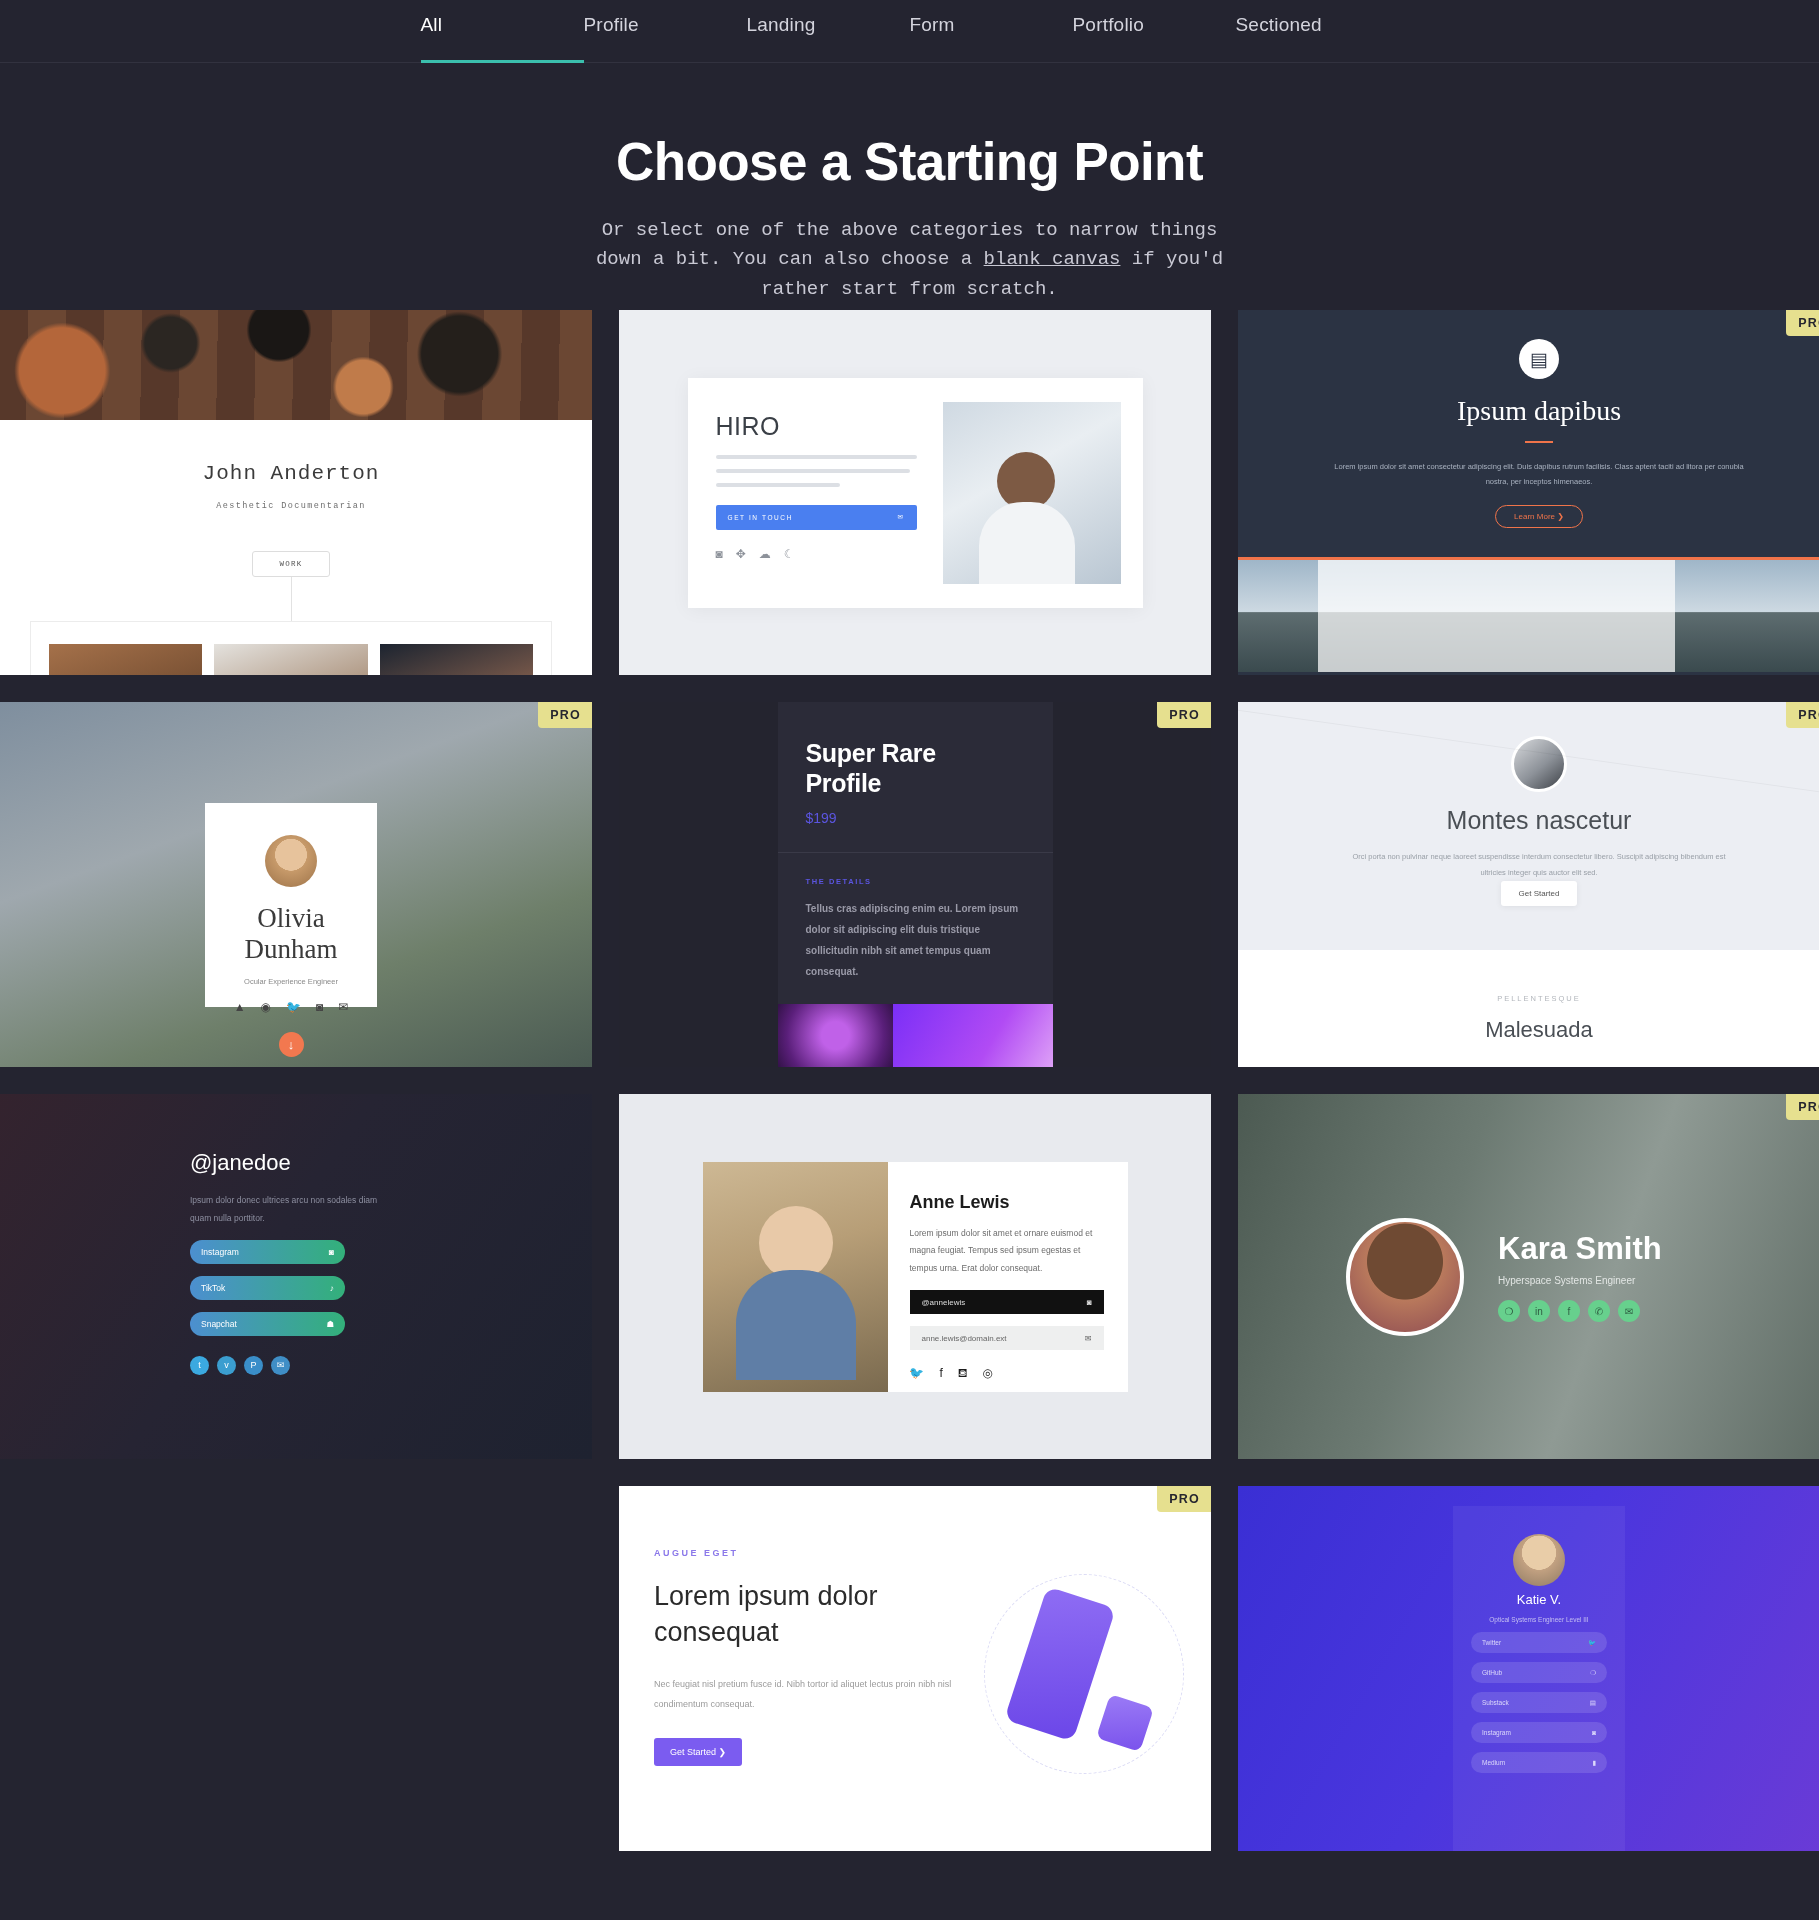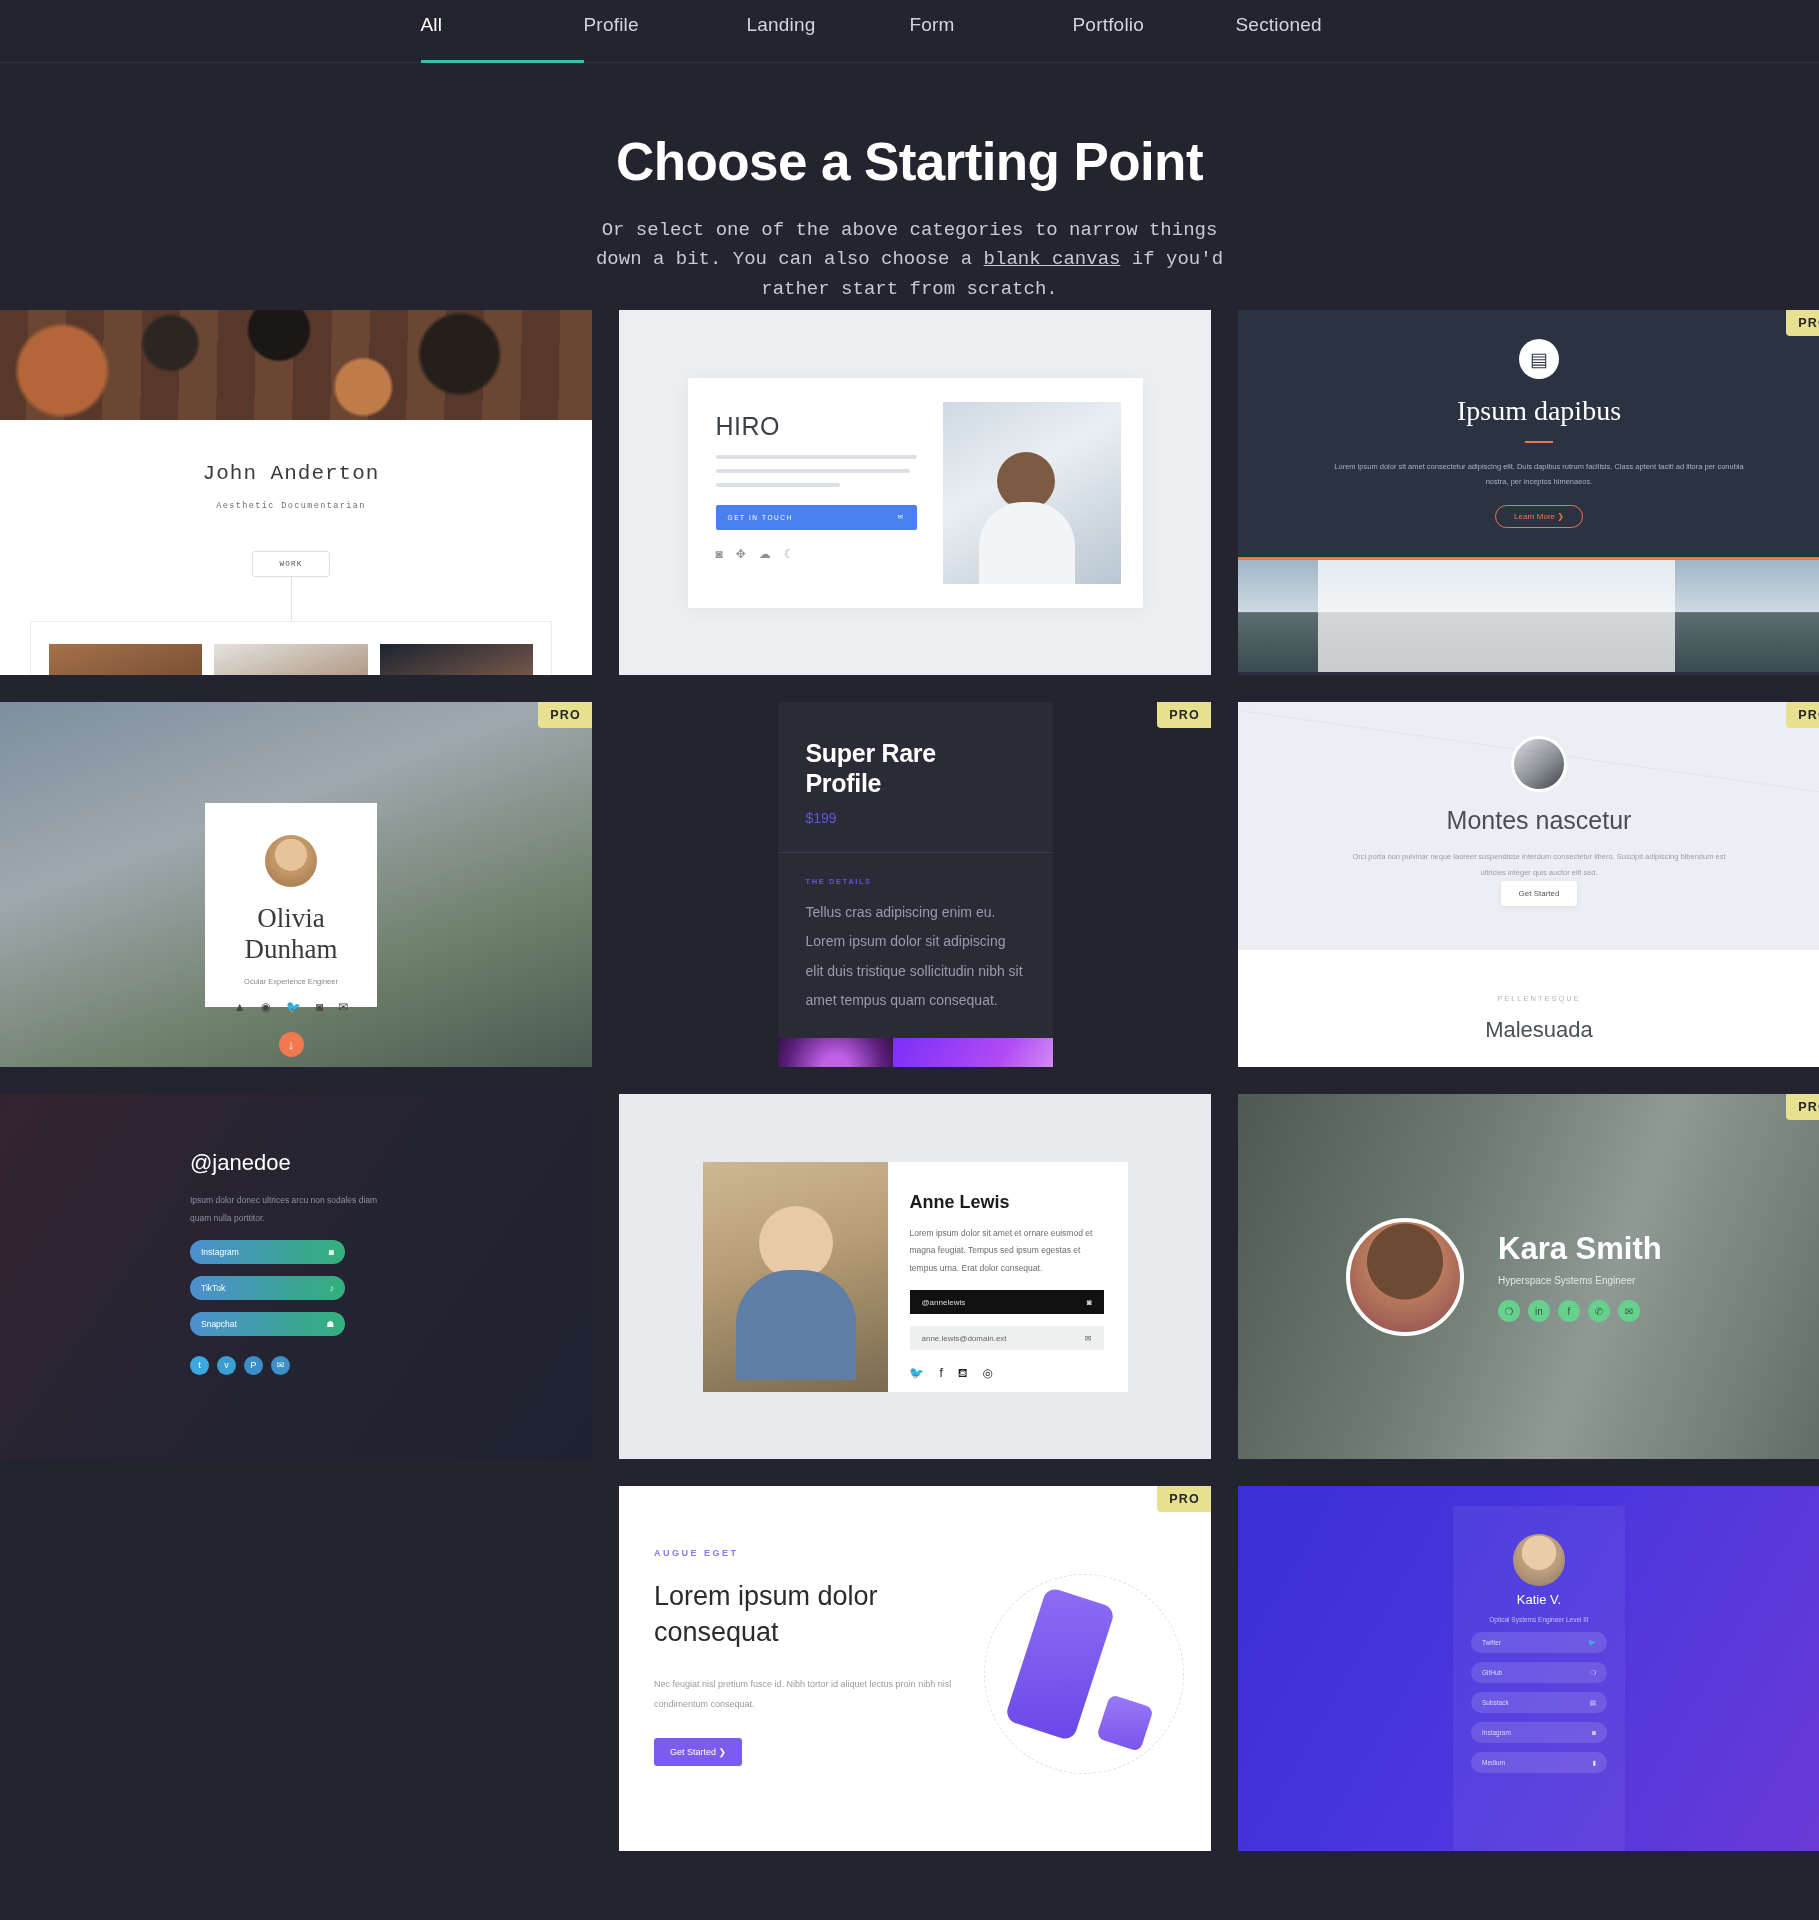--- a/index.html
+++ b/index.html
@@ -150,21 +150,21 @@
   .c4 .down{ width:25px;height:25px;border-radius:50%;background:#f2784f;color:#fff;margin:18px auto 0 auto;
              display:flex;align-items:center;justify-content:center;font-size:13px;}
 
   
   .c5 { background:#24242f; }
   .c5 .inner { width: 275px; margin: 0 auto; background:#2b2b38; height:100%; padding: 36px 28px 0 28px;}
   .c5 h3{ color:#fff; font-size:25px; font-weight:bold; line-height:1.2; letter-spacing:-.3px;}
   .c5 .price{ color:#5b55e0; font-size:14px; margin-top:12px;}
   .c5 .div{ height:1px; background:#3a3a48; margin:26px -28px 24px -28px;}
   .c5 .kicker{ color:#5b55e0; font-size:7.5px; letter-spacing:1.6px; font-weight:bold;}
-  .c5 .txt{ color:#9a9aa8; font-size:14px; line-height:2.1; margin-top:12px;}
+  .c5 .txt{ color:#9a9aa8; font-size:10px; line-height:2.1; margin-top:12px;font-weight:bold;}
   .c5 .shot{ height:70px; margin: 22px -28px 0 -28px; display:flex;}
   .c5 .s1{ width:42%; background: radial-gradient(circle at 50% 45%, #c061e8 0 20%, #5a1f7a 70%, #2a0f3d 100%); }
   .c5 .s2{ flex:1; background: linear-gradient(120deg,#7b2ff7,#b14bf4 60%,#e0a5f7); }
 
   
   .c6 { background:#fff; }
   .c6 .top{ height: 248px; background:#eceef3; text-align:center; padding-top:34px; position:relative; overflow:hidden;}
   .c6 .top:after{content:"";position:absolute;left:-10%;top:20%;width:120%;height:1px;background:rgba(0,0,0,.045);transform:rotate(8deg);}
   .c6 .ava{ width:56px;height:56px;border-radius:50%;margin:0 auto;border:3px solid #fff;
             background: linear-gradient(140deg,#d8dadd,#8d9299 55%,#3c4046);}

